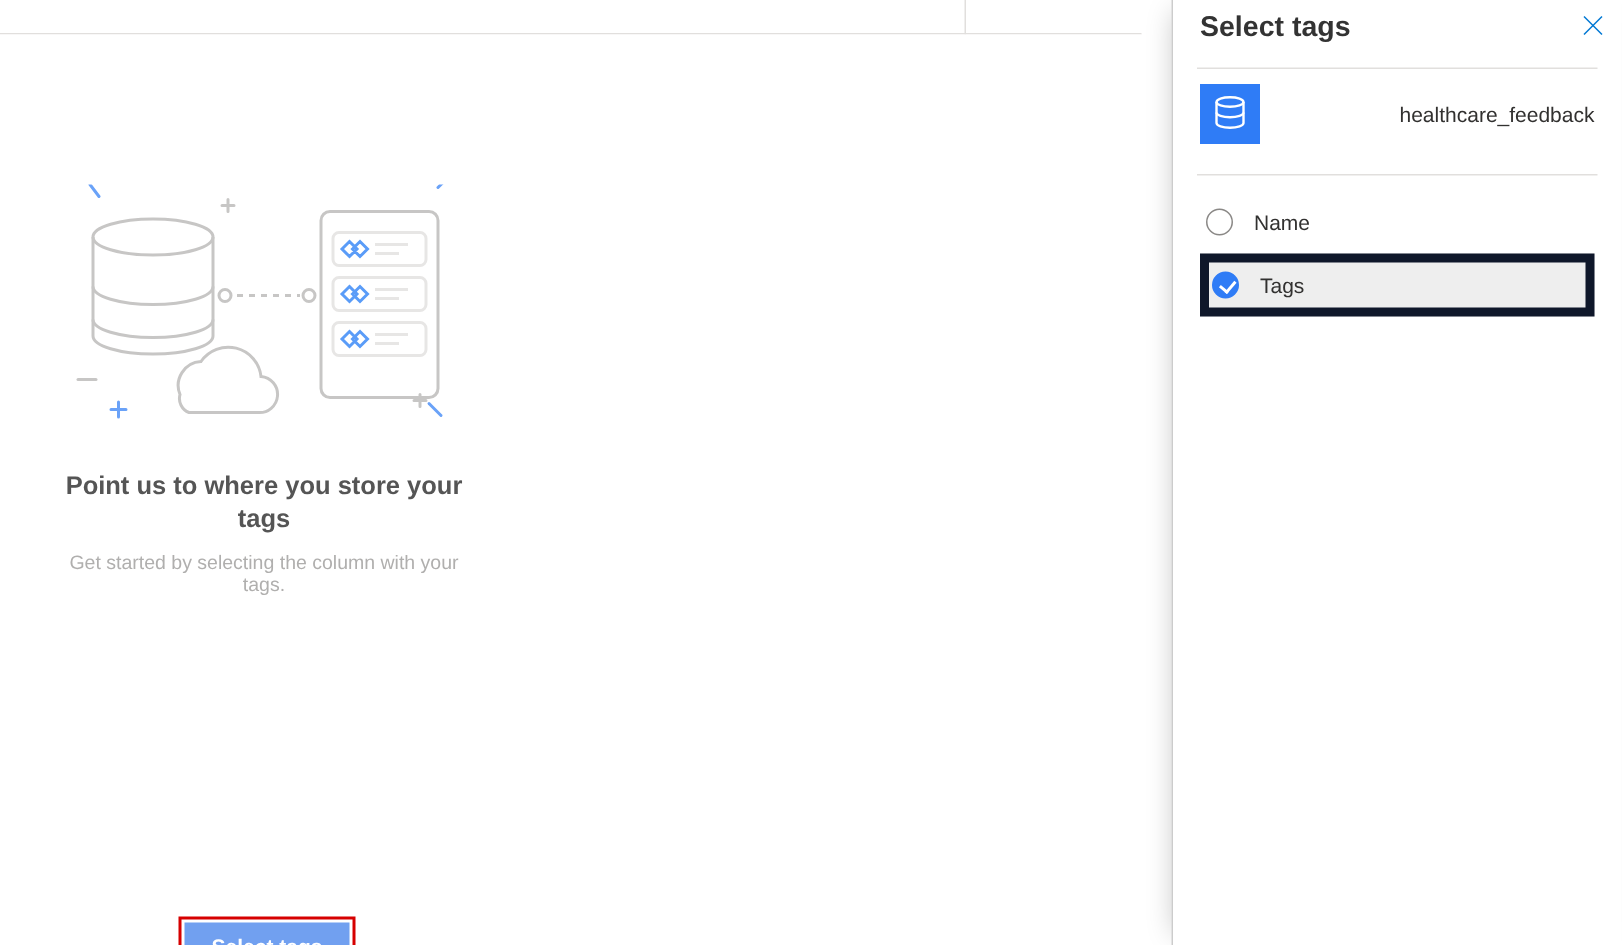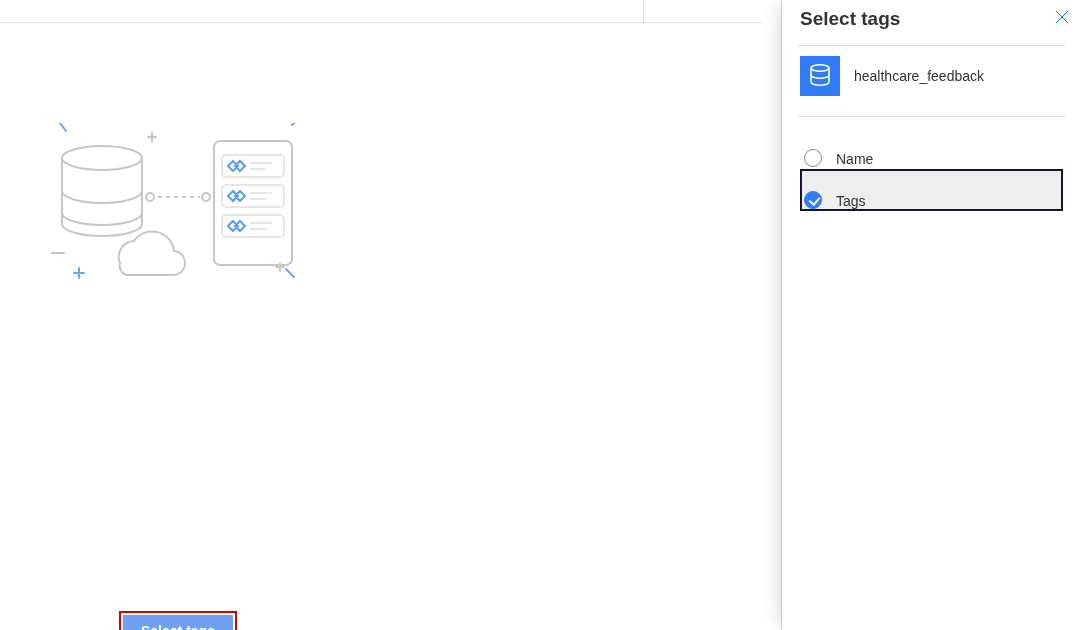--- a/index.html
+++ b/index.html
@@ -18,27 +18,27 @@
   .btn-highlight-box{position:absolute;left:119px;top:588px;border:2px solid #d60000;padding:2px;}
   
   .panel{position:absolute;right:0;top:0;width:300px;height:100%;background:#fff;border-left:1px solid #ccc;
     box-shadow:-6px 0 18px -8px rgba(0,0,0,.25);}
   .panel-inner{padding:6px 18px 0 18px;}
   .panel-title-row{display:flex;align-items:center;justify-content:space-between;margin-bottom:14px;}
   .panel-title{font-size:19px;font-weight:600;color:#333;}
   .close-x{color:#0078d4;font-size:17px;cursor:pointer;line-height:1;padding:4px;margin-right:-10px;}
   .section-label{font-size:14px;color:#605e5c;margin-bottom:6px;}
   .divider{height:1px;background:#e1dfdd;margin:0 -2px 10px -2px;}
-  .table-row{display:flex;align-items:center;gap:14px;margin-bottom:20px;}
+  .table-row{display:flex;align-items:center;gap:14px;margin-bottom:20px;justify-content:space-between;}
   .table-icon{width:40px;height:40px;background:#2f7cf6;display:flex;align-items:center;justify-content:center;}
   .table-name{font-size:14px;color:#323130;}
-  .col-row{display:flex;align-items:flex-end;gap:14px;height:42px;padding-left:2px;cursor:pointer;font-size:14px;
+  .col-row{display:flex;align-items:center;gap:14px;height:42px;padding-left:2px;cursor:pointer;font-size:14px;
     border:2px solid transparent;}
   .col-row.selected{background:#eeeeee;}
-  .col-row.highlighted{border:2px solid #0f172a;}
+  .col-row.highlighted{border:6px solid #0f172a;}
   .radio{width:18px;height:18px;border:1px solid #8a8886;border-radius:50%;background:#fff;position:relative;flex-shrink:0;}
   .radio.checked{background:#2f7cf6;border-color:#2f7cf6;}
   .radio.checked::after{content:"";position:absolute;left:5.5px;top:3px;width:5px;height:8px;border:solid #fff;border-width:0 2px 2px 0;transform:rotate(40deg);}
   .col-label{color:#323130;}
   
   .illus-stroke{stroke:#c7c6c5;stroke-width:2;fill:none;}
   .illus-row{fill:none;stroke:#e7e6e5;stroke-width:2;}
   .illus-tag{stroke:#5a9cf8;fill:none;stroke-width:2;}
   .spark{stroke:#6aa2f8;stroke-width:2;stroke-linecap:round;}
   .spark-grey{stroke:#c7c6c5;stroke-width:2;stroke-linecap:round;}
@@ -87,20 +87,24 @@
 
     <line x1="16" y1="8" x2="10" y2="0" class="spark"></line>
     <line x1="2" y1="130" x2="14" y2="130" class="spark-grey"></line>
     <path d="M24 150 h10 M29 145 v10" class="spark"></path>
     <line x1="242" y1="2" x2="248" y2="-4" class="spark"></line>
     <path d="M98 14 h8 M102 10 v8" class="spark-grey"></path>
     <path d="M226 144 h8 M230 140 v8" class="spark-grey"></path>
     <line x1="236" y1="146" x2="244" y2="154" class="spark"></line>
   </svg>
 
+  <div class="empty-state">
+    <div class="empty-title">Point us to where you store your tags</div>
+    <div class="empty-sub">Get started by selecting the column with your tags.</div>
+  </div>
 
   <div class="btn-highlight-box">
     <button class="btn-primary">Select tags</button>
   </div>
 </div>
 
 <aside class="panel">
   <div class="panel-inner">
     <div class="panel-title-row">
       <div class="panel-title">Select tags</div>

